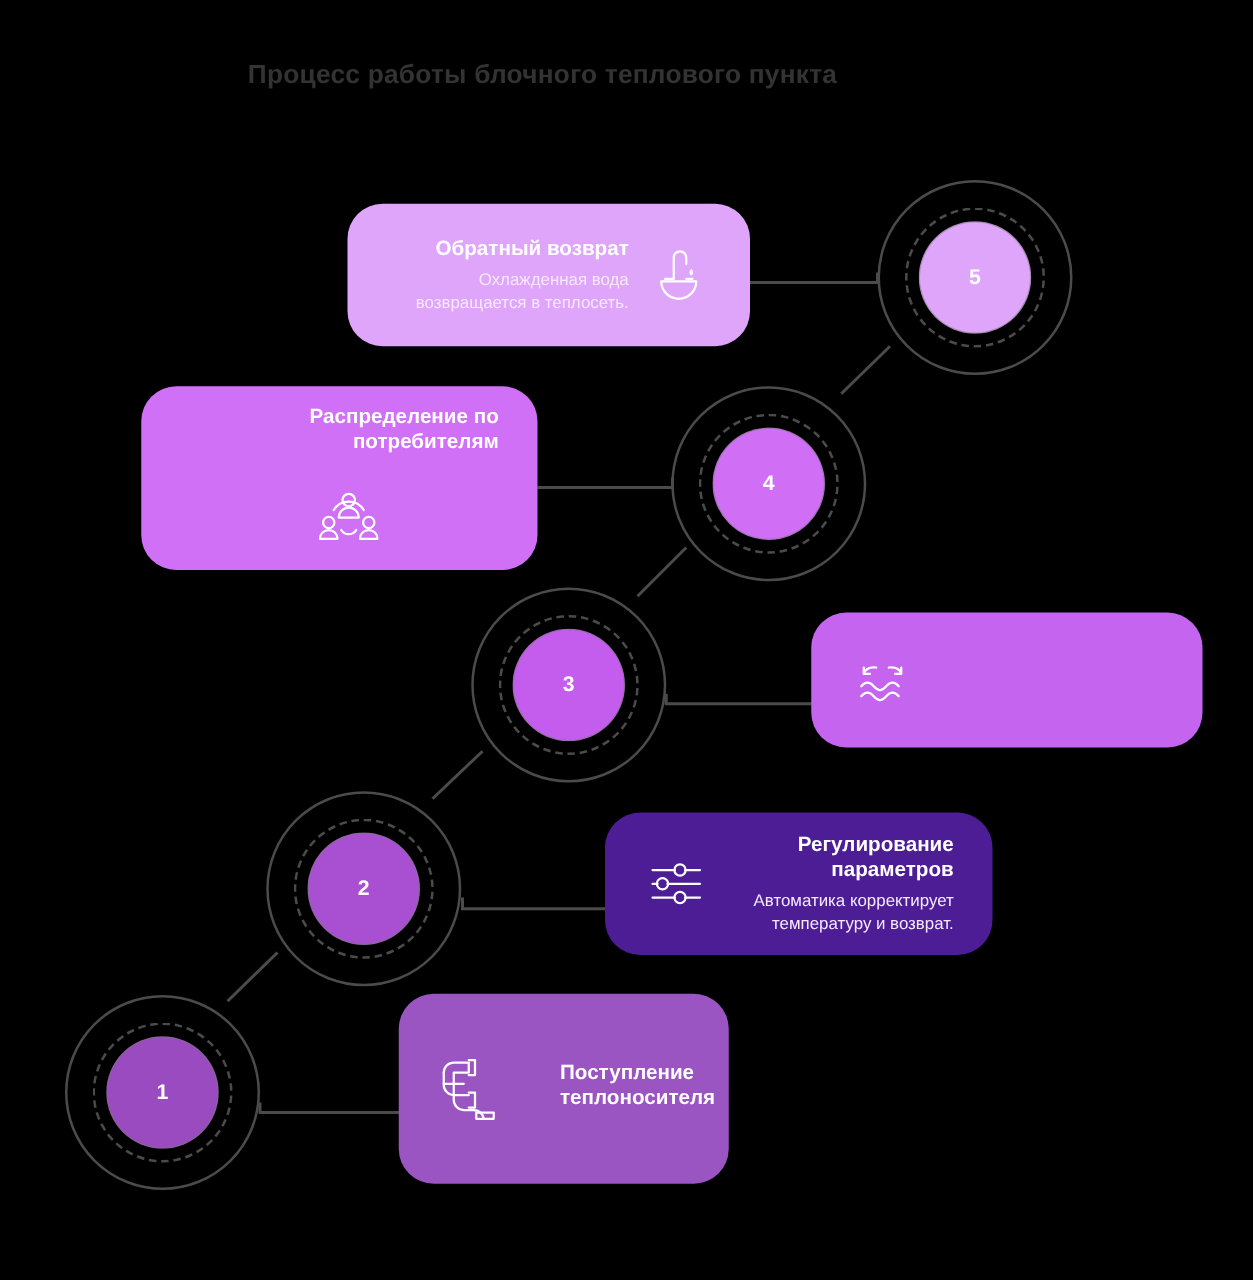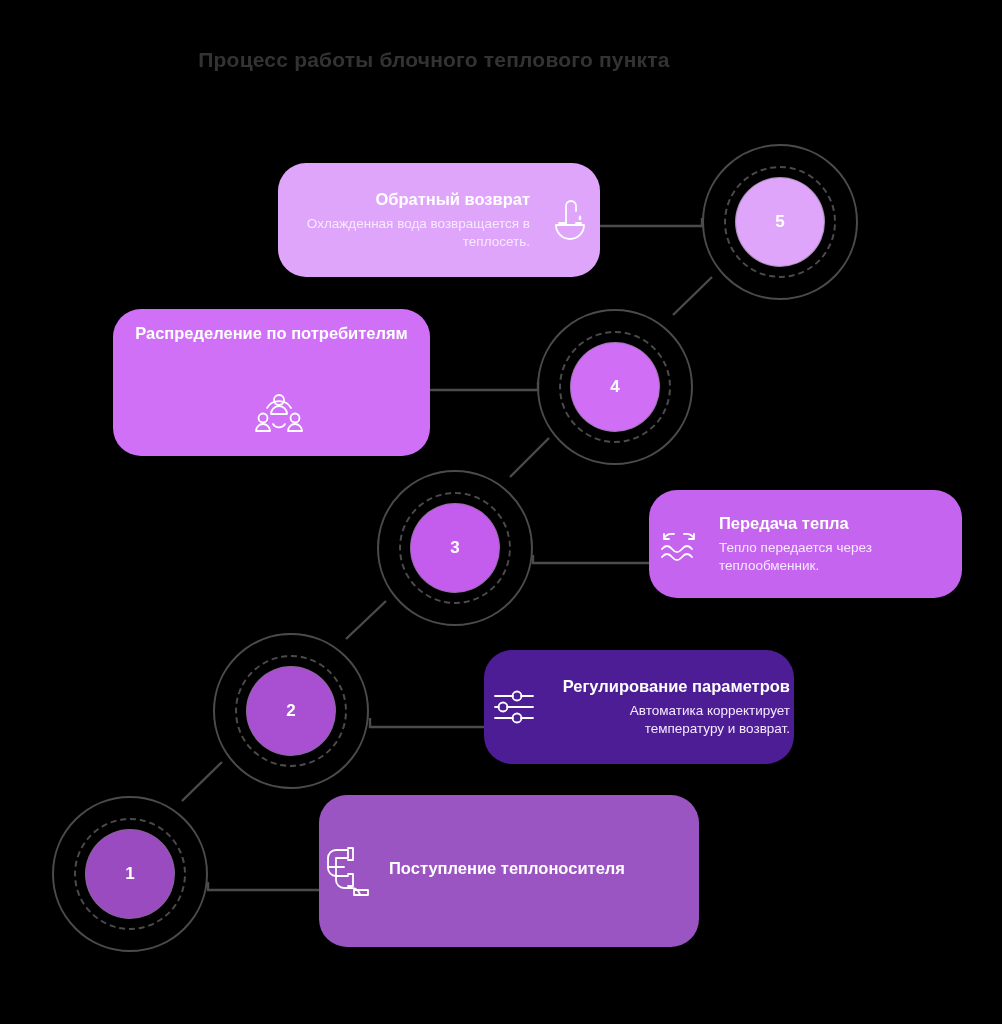--- a/index.html
+++ b/index.html
@@ -71,21 +71,21 @@
     color: #ffffff;
     font-size: 17px;
     font-weight: bold;
   }
   .card {
     position: absolute;
     border-radius: 28px;
     box-sizing: border-box;
     display: flex;
     align-items: center;
-    padding: 14px 4px;
+    padding: 14px 31px;
   }
   .card .txt {
     flex: 1 1 auto;
     min-width: 0;
   }
   .card .ttl {
     color: #ffffff;
     font-weight: bold;
     font-size: 16.5px;
     line-height: 1.22;
@@ -196,24 +196,20 @@
   </div>
   <div class="card align-left" style="left:649px; top:490px; width:313px; height:108px; background:#c564ee;">
     <div class="ico left">
       <svg width="46" height="46" viewBox="0 0 46 46" fill="none" stroke="#ffffff" stroke-width="1.8" stroke-linecap="round" stroke-linejoin="round">
         <path d="M18 13 q-8 -1 -10 5 M8 18 l0 -5 M8 18 l5 0"></path>
         <path d="M28 13 q8 -1 10 5 M38 18 l0 -5 M38 18 l-5 0"></path>
         <path d="M6 28 q5 -6 10 0 q5 6 10 0 q5 -6 10 0"></path>
         <path d="M6 36 q5 -6 10 0 q5 6 10 0 q5 -6 10 0"></path>
       </svg>
     </div>
-    <div class="txt">
-      <div class="ttl">Передача тепла</div>
-      <div class="dsc">Тепло передается через теплообменник.</div>
-    </div>
   </div>
 
   <div class="node" style="left:213px; top:633px;">
     <div class="ring-outer"></div>
     <div class="ring-dashed"></div>
     <div class="disc" style="background:#a950d2;">
       <span>2</span>
     </div>
   </div>
   <div class="card align-right" style="left:484px; top:650px; width:310px; height:114px; background:#4c1d95;">
@@ -233,21 +229,21 @@
     </div>
   </div>
 
   <div class="node" style="left:52px; top:796px;">
     <div class="ring-outer"></div>
     <div class="ring-dashed"></div>
     <div class="disc" style="background:#9a4bc0;">
       <span>1</span>
     </div>
   </div>
-  <div class="card align-left" style="left:319px; top:795px; width:380px; height:152px; background:#9b55c3;">
+  <div class="card align-left" style="left:319px; top:795px; width:264px; height:152px; background:#9b55c3;gap:32px;">
     <div class="ico left">
       <svg width="50" height="50" viewBox="0 0 50 50" fill="none" stroke="#ffffff" stroke-width="1.8" stroke-linecap="round" stroke-linejoin="round">
         <path d="M4 12 a8 8 0 0 1 8 -8 h12 v8 h-12 v22 a8 8 0 0 0 8 8 h8 a8 8 0 0 1 8 8 v6"></path>
         <path d="M4 12 v10 a8 8 0 0 0 8 8 h12"></path>
         <path d="M24 2 h5 v12 h-5"></path>
         <path d="M24 28 h5 v12 h-5"></path>
         <path d="M30 44 h14 v5 h-14 z"></path>
         <path d="M4 21 h16"></path>
       </svg>
     </div>

